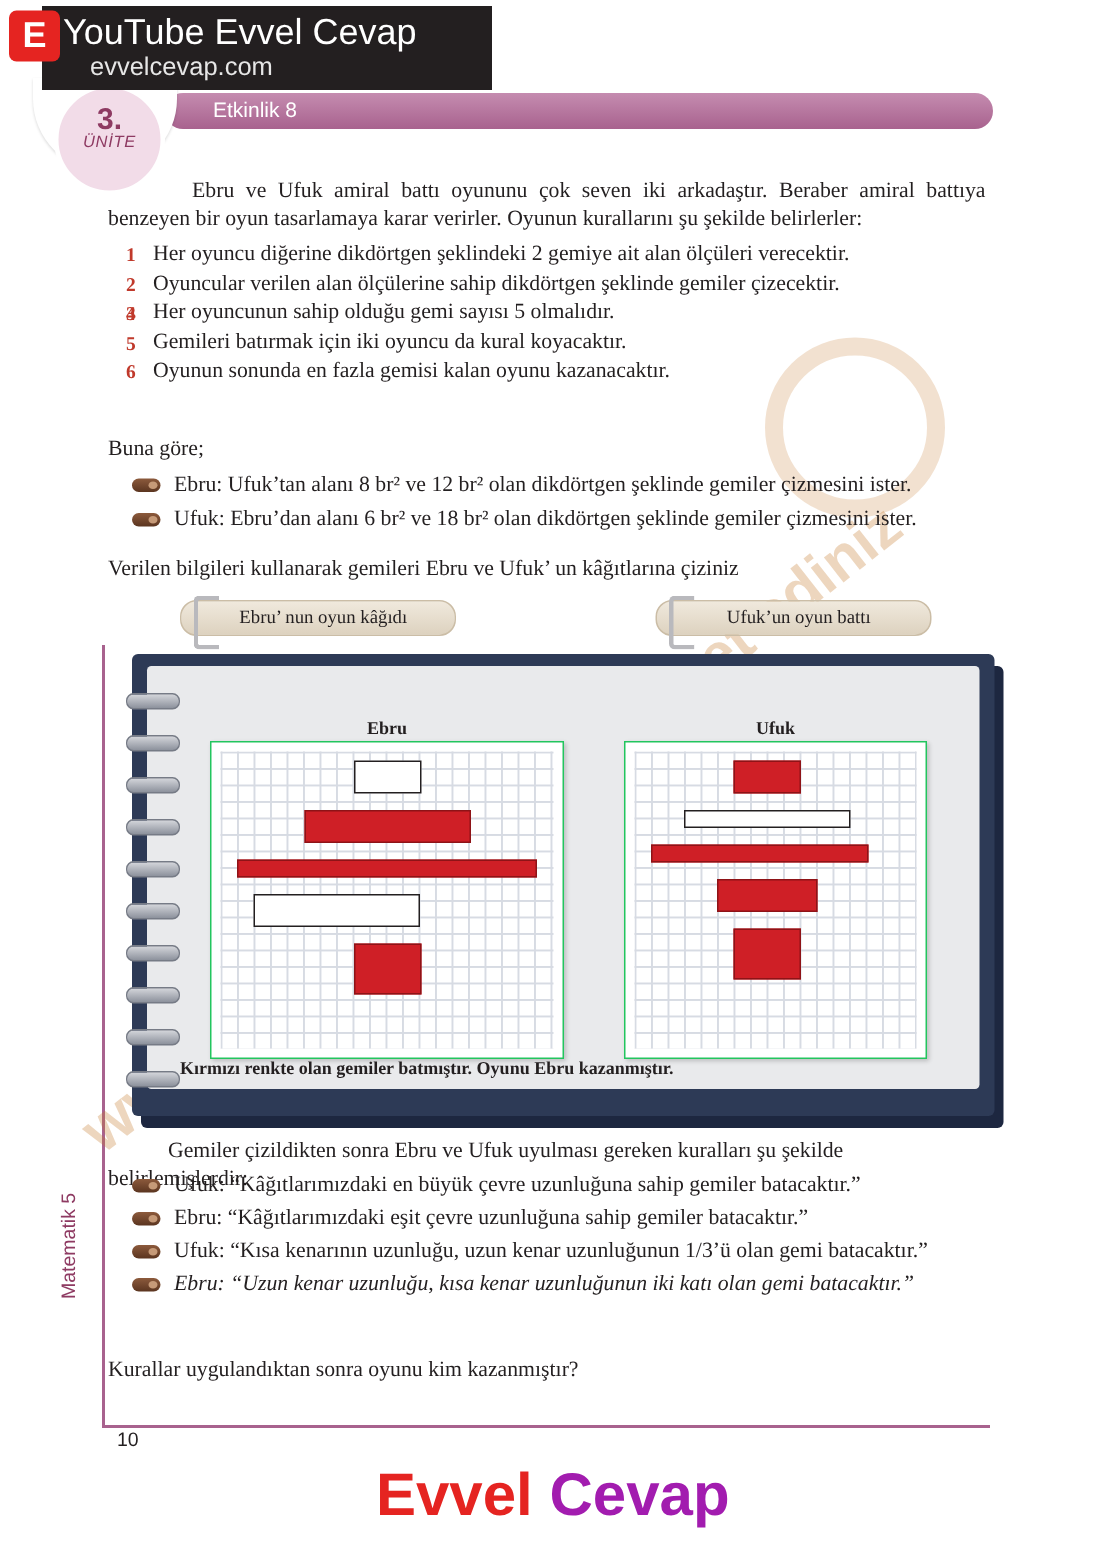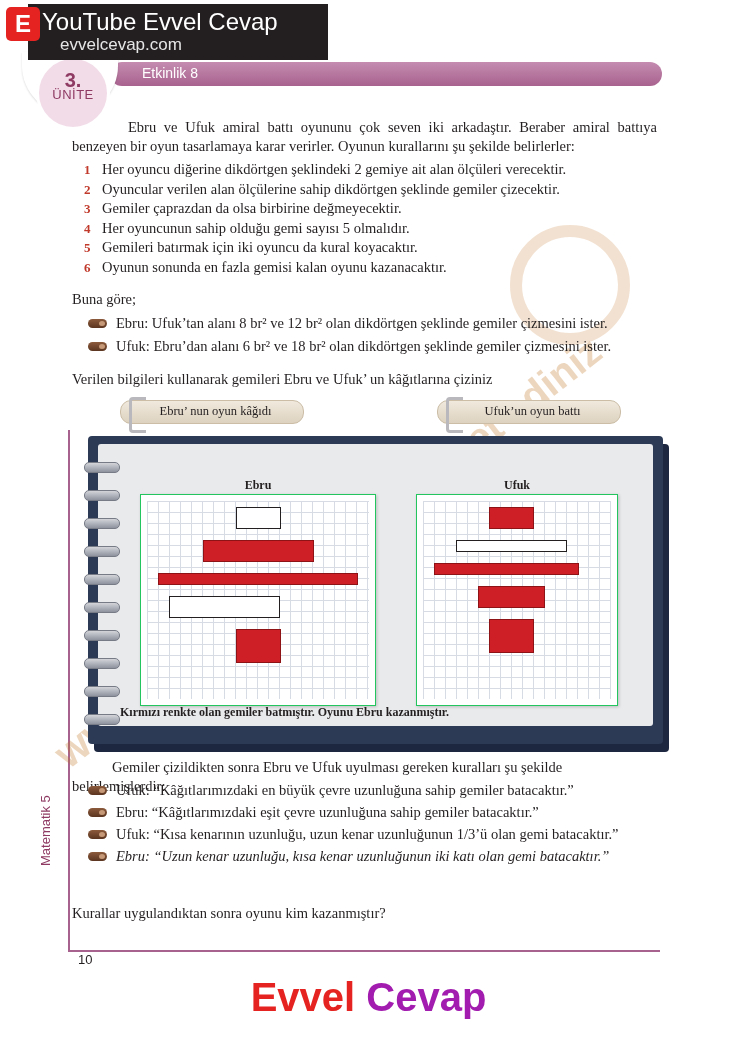--- a/index.html
+++ b/index.html
@@ -126,23 +126,24 @@
     font-family: "Liberation Sans", sans-serif;
     color: #8e3a62;
   }
   .unit-circle .num {
     font-size: 20px;
     font-weight: bold;
     margin-top: 12px;
     line-height: 18px;
   }
   .unit-circle .lbl {
-    font-size: 13px;
+    font-size: 11px;
     letter-spacing: .5px;
     line-height: 12px;
+    font-style: italic;
   }
 
   
   .act-bar {
     position: absolute;
     left: 110px;
     top: 62px;
     width: 552px;
     height: 24px;
     border-radius: 12px;
@@ -448,21 +449,20 @@
     <div class="rule">
       <span class="n">1</span>
       <span>Her oyuncu diğerine dikdörtgen şeklindeki 2 gemiye ait alan ölçüleri verecektir.</span>
     </div>
     <div class="rule">
       <span class="n">2</span>
       <span>Oyuncular verilen alan ölçülerine sahip dikdörtgen şeklinde gemiler çizecektir.</span>
     </div>
     <div class="rule">
       <span class="n">3</span>
-      <span>Gemiler çaprazdan da olsa birbirine değmeyecektir.</span>
     </div>
     <div class="rule">
       <span class="n">4</span>
       <span>Her oyuncunun sahip olduğu gemi sayısı 5 olmalıdır.</span>
     </div>
     <div class="rule">
       <span class="n">5</span>
       <span>Gemileri batırmak için iki oyuncu da kural koyacaktır.</span>
     </div>
     <div class="rule">

